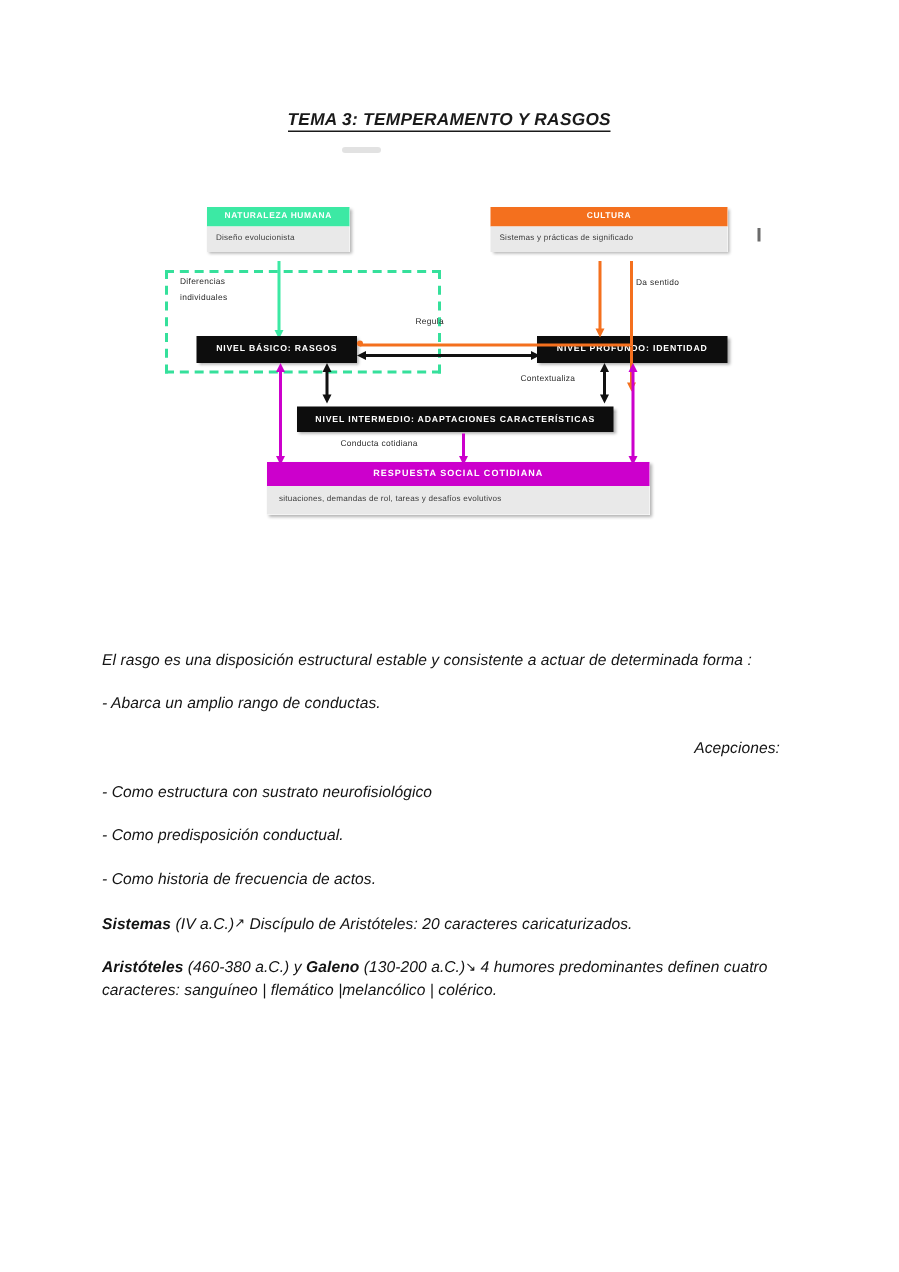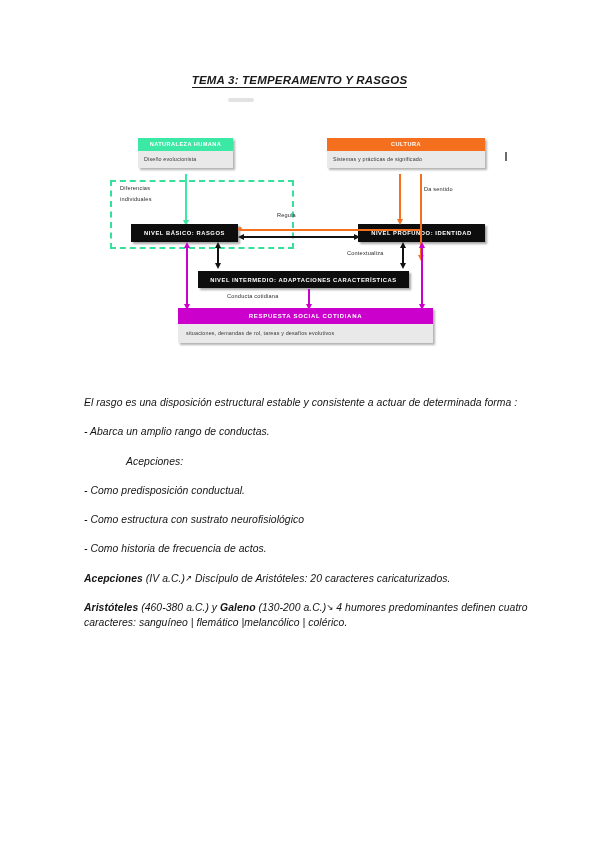--- a/index.html
+++ b/index.html
@@ -111,29 +111,28 @@
     border:1px solid #6f1f6f;
     display:flex;align-items:center;
   }
   .section-bar .txt{
     color:#ffffff;font-style:italic;font-weight:bold;
     font-size:9.2px;letter-spacing:1.1px;padding-left:9px;
   }
 
   
   .body-text{
-    position:absolute;left:68px;top:396px;width:452px;
+    position:absolute;left:68px;top:434px;width:452px;
     color:#141414;
-    margin-left:16px;
   }
   .p{
     font-style:italic;font-size:10.4px;line-height:1.42;
     margin:0 0 14.5px 0;letter-spacing:.05px;
   }
-  .p.indent{padding-left:42px;}
+  .p.indent{padding-left:42px;text-align:right;}
   .p b{font-weight:bold;}
   .p .arrowbox{
     display:inline-block;
     font-style:normal;
     font-size:8.6px;
     transform:translateY(-1px);
     letter-spacing:0;
   }
 </style>
 </head>
@@ -226,27 +225,27 @@
 
 
   <div class="body-text">
 
     <p class="p">El rasgo es una disposición estructural estable y consistente a actuar de determinada forma :</p>
 
     <p class="p">- Abarca un amplio rango de conductas.</p>
 
     <p class="p indent">Acepciones:</p>
 
+    <p class="p">- Como estructura con sustrato neurofisiológico</p>
     <p class="p">- Como predisposición conductual.</p>
-    <p class="p">- Como estructura con sustrato neurofisiológico</p>
     <p class="p">- Como historia de frecuencia de actos.</p>
 
 
     <p class="p">
-      <b>Acepciones</b><span>&nbsp;</span><span>(IV a.C.)</span><span class="arrowbox">↗</span><span>&nbsp;</span><span>Discípulo de Aristóteles: 20 caracteres caricaturizados.</span>
+      <b>Sistemas</b><span>&nbsp;</span><span>(IV a.C.)</span><span class="arrowbox">↗</span><span>&nbsp;</span><span>Discípulo de Aristóteles: 20 caracteres caricaturizados.</span>
     </p>
 
     <p class="p">
       <b>Aristóteles</b><span>&nbsp;</span><span>(460-380 a.C.)</span><span>&nbsp;</span><span>y</span><span>&nbsp;</span><b>Galeno</b><span>&nbsp;</span><span>(130-200 a.C.)</span><span class="arrowbox">↘</span><span>&nbsp;</span><span>4 humores predominantes definen cuatro caracteres: sanguíneo | flemático |melancólico | colérico.</span>
     </p>
 
   </div>
 
 </div>
 

